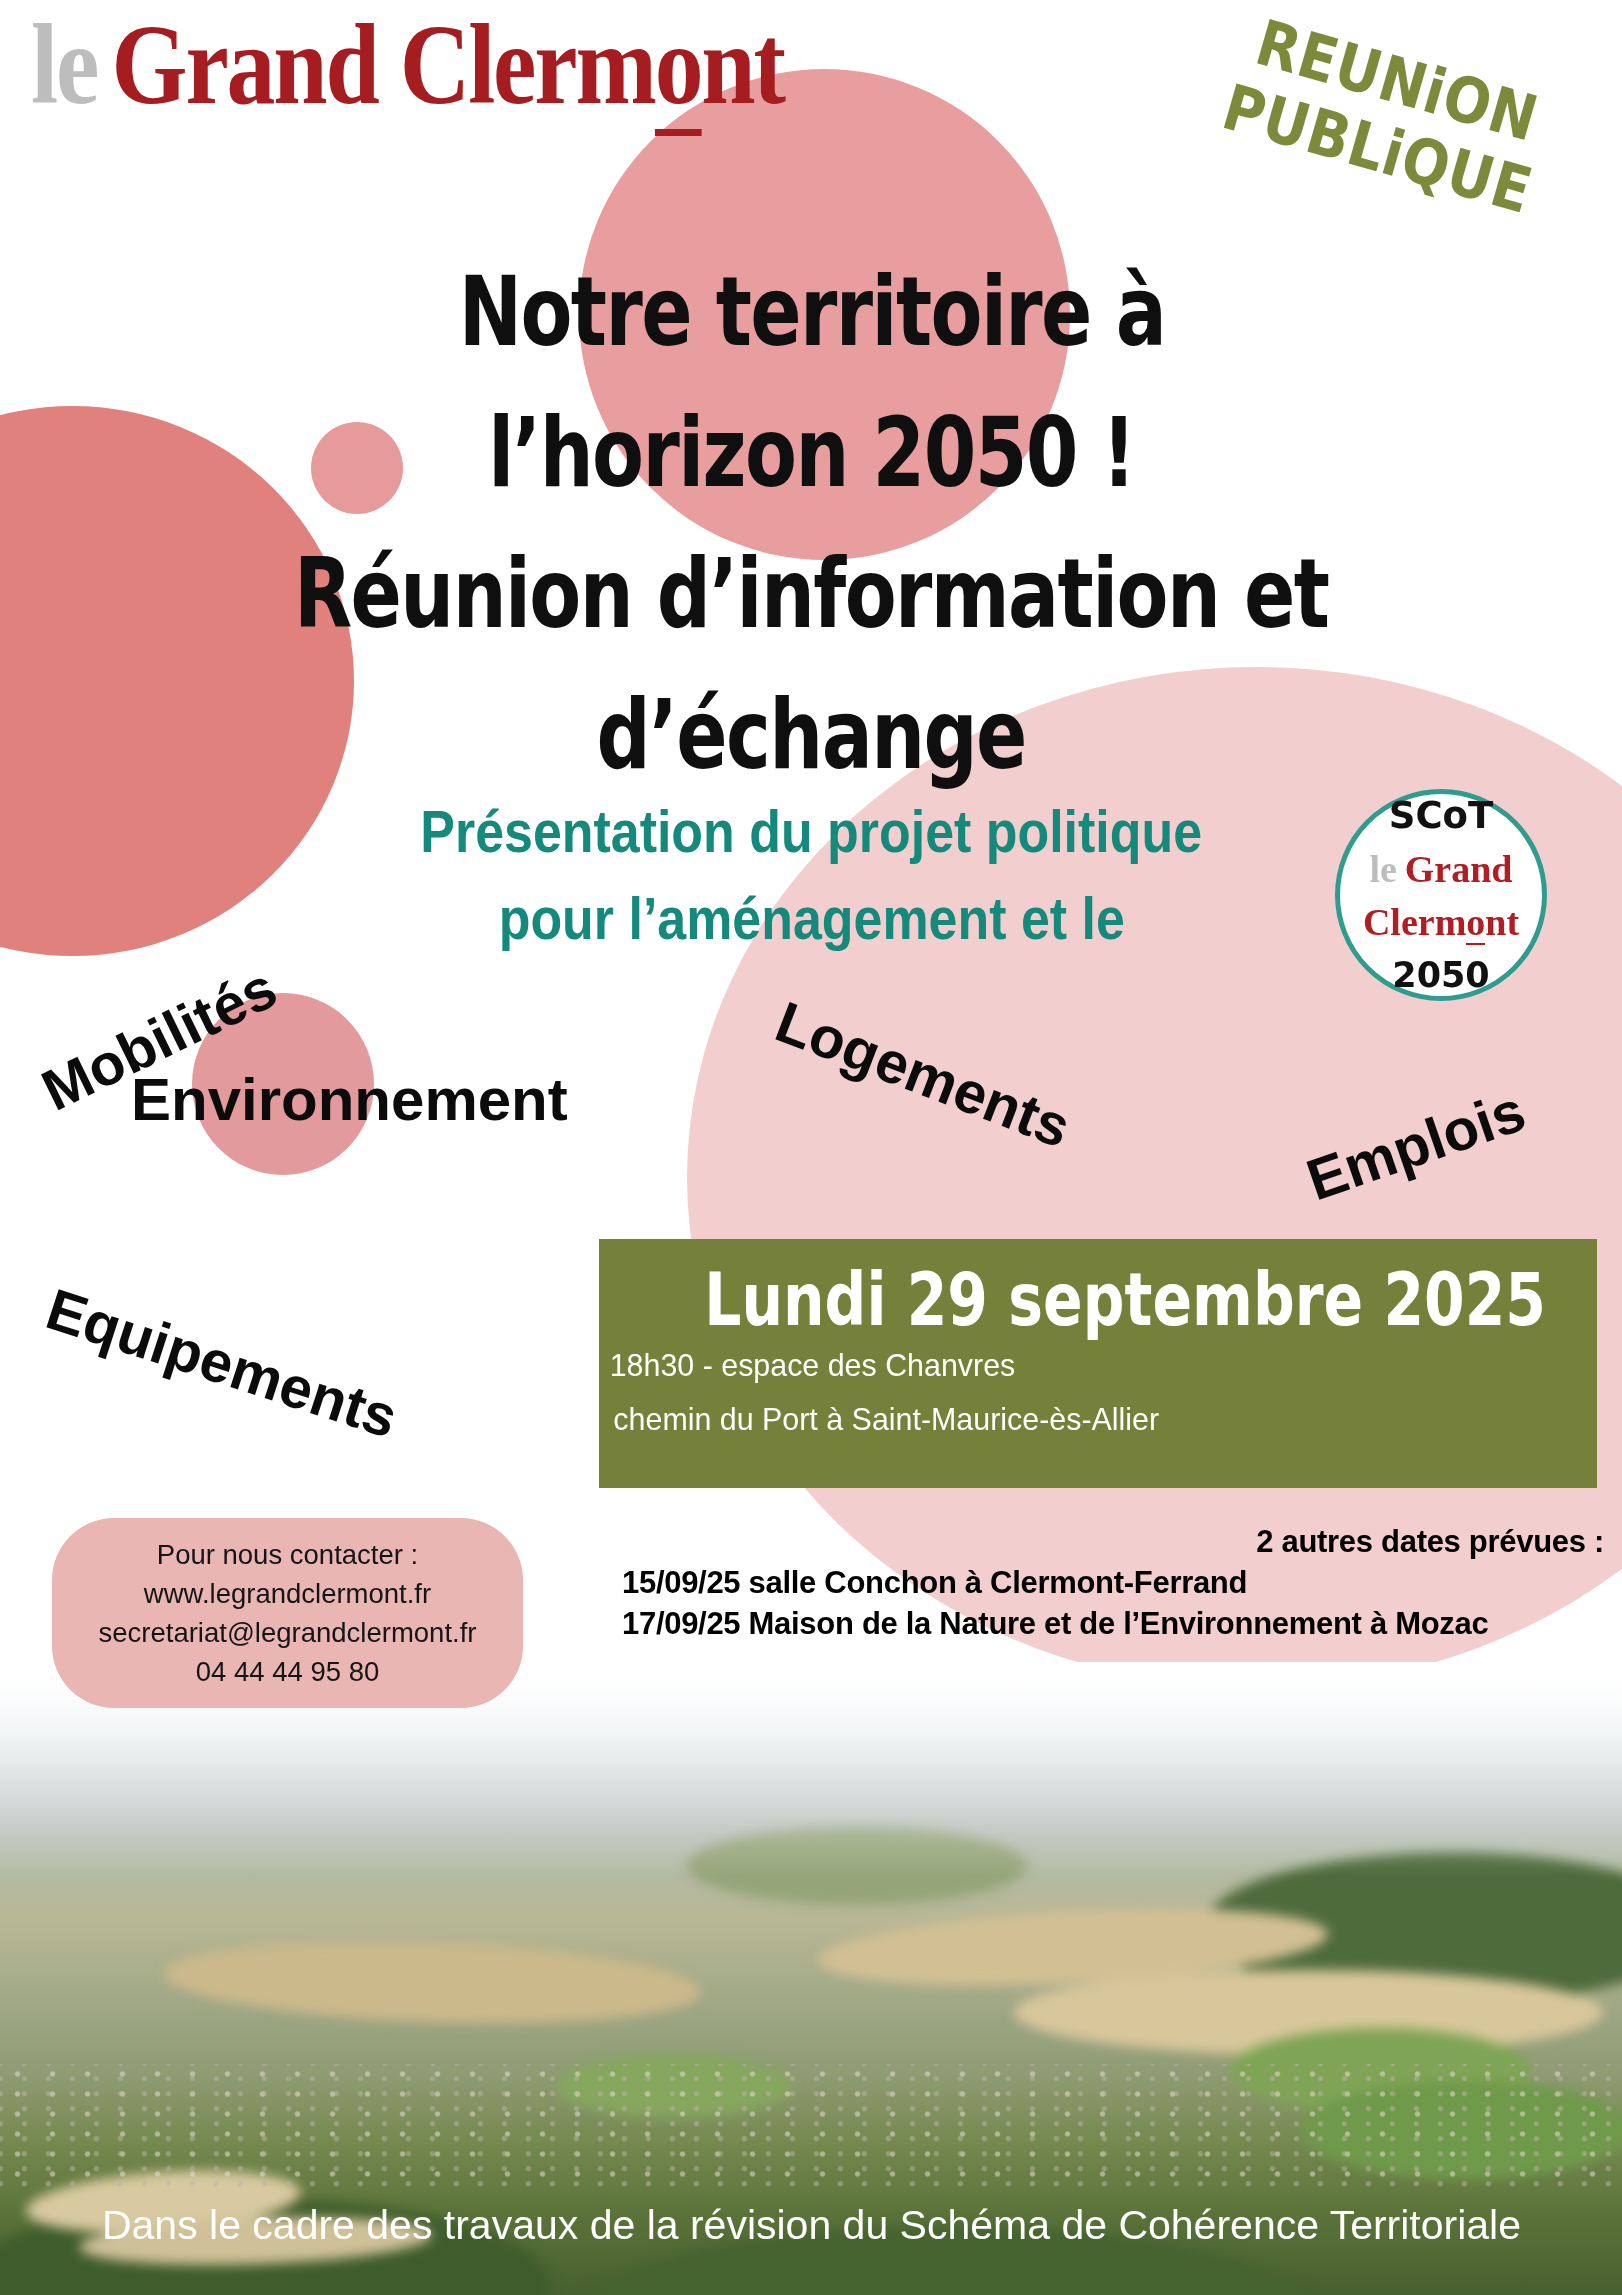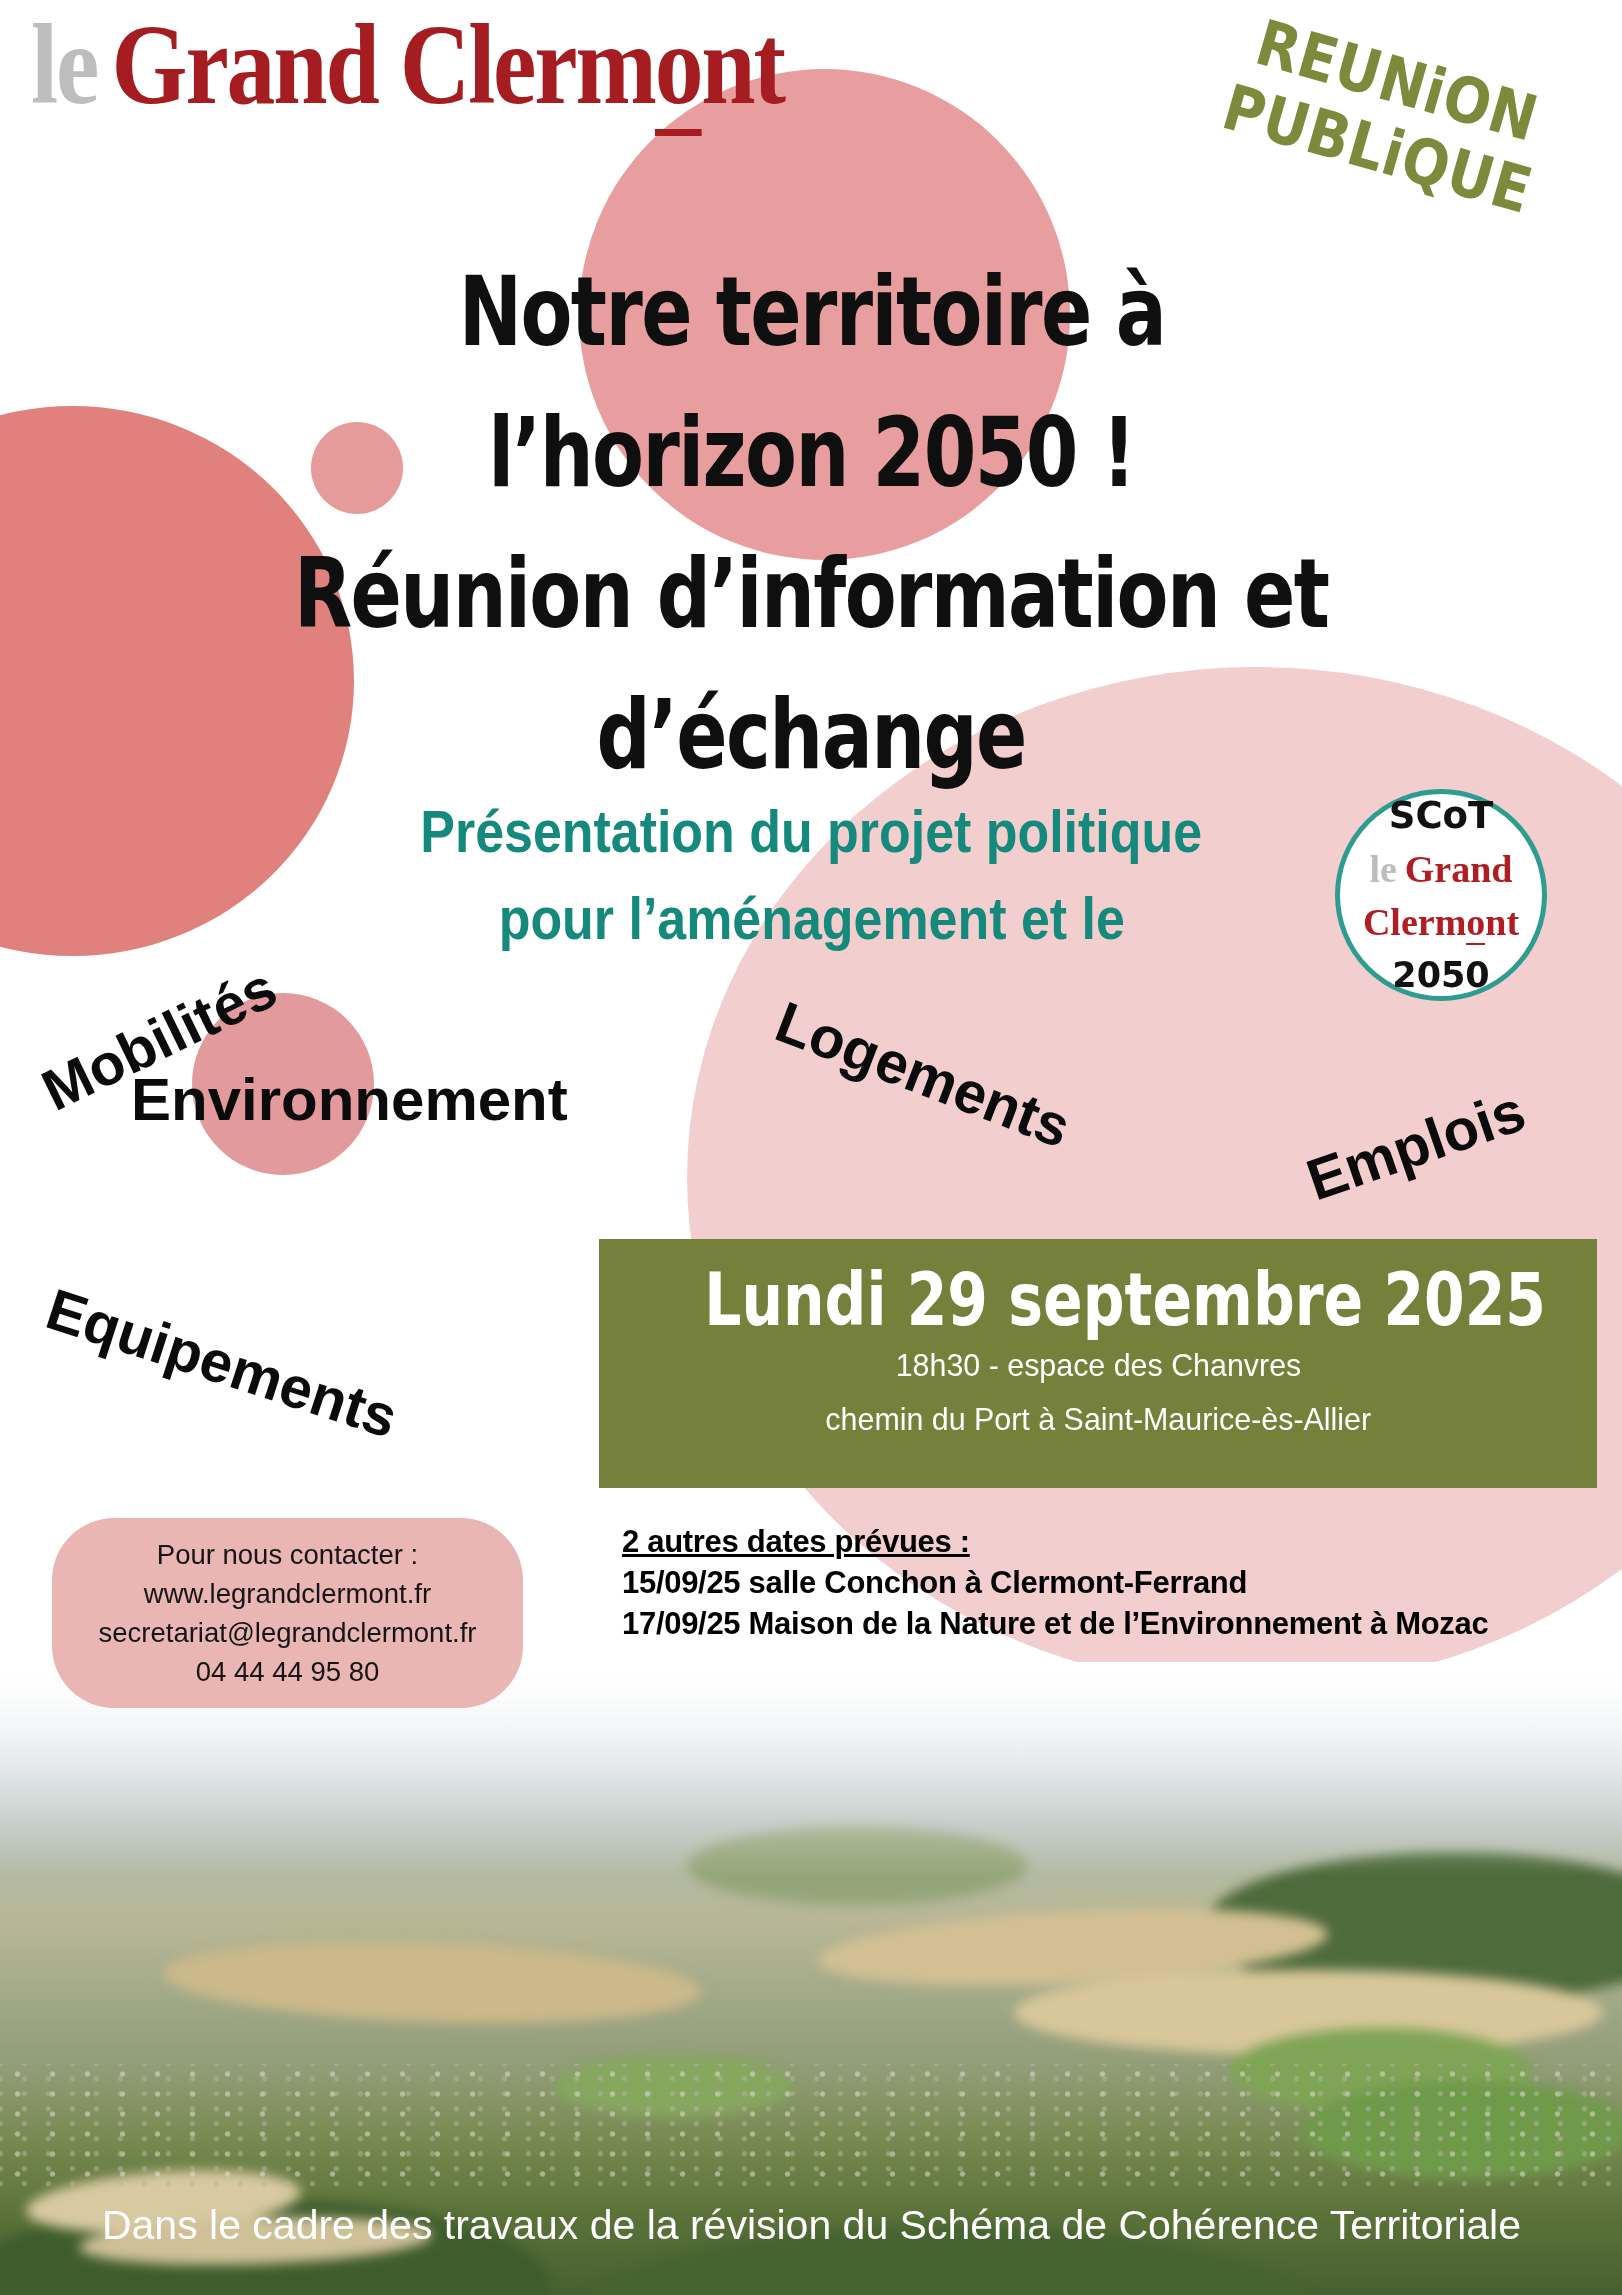--- a/index.html
+++ b/index.html
@@ -57,31 +57,31 @@
   
   .kw{position:absolute;font-weight:bold;color:#0b0b0b;white-space:nowrap;z-index:4;}
   .kw-mobilites    {left:46px;  top:1060px;font-size:58px;transform:rotate(-26deg);transform-origin:left center;}
   .kw-environnement{left:131px; top:1065px;font-size:60px;}
   .kw-logements    {left:779px;top:985px;font-size:58px;transform:rotate(21deg);transform-origin:left center;}
   .kw-emplois      {left:1309px;top:1148px;font-size:58px;transform:rotate(-19deg);transform-origin:left center;}
   .kw-equipements  {left:49px;  top:1273px;font-size:58px;transform:rotate(18deg);transform-origin:left center;}
 
   
   .event{left:599px;top:1239px;width:998px;height:249px;background:#75803A;
-         color:#fff;text-align:center;z-index:3;}
+         color:#fff;text-align:left;z-index:3;}
   .event-date{margin-top:22px;font-family:"DejaVu Sans",sans-serif;font-weight:bold;
               font-size:73px;line-height:77px;}
   .event-date .sq{transform:scaleX(.8);transform-origin:center;}
   .event-line{font-size:32px;line-height:54px;font-weight:normal;}
   .event-line .sq{transform:scaleX(.95);transform-origin:center;}
 
   
   .odates{left:622px;top:1521px;width:982px;color:#000;font-weight:bold;
           font-size:31px;line-height:41px;letter-spacing:-0.3px;z-index:4;}
-  .odates-heading{text-align:left;text-decoration:underline;}
+  .odates-heading{text-align:right;}
   .odates-item{text-align:left;}
 
   
   .contact{left:52px;top:1518px;width:471px;height:190px;background:#E9B6B4;
            border-radius:62px;text-align:center;color:#151515;z-index:4;
            font-size:27.5px;line-height:39px;box-sizing:border-box;padding-top:17px;}
 
   
   .photo{left:0;top:1662px;width:1623px;height:633px;z-index:2;overflow:hidden;
     background:linear-gradient(180deg,

